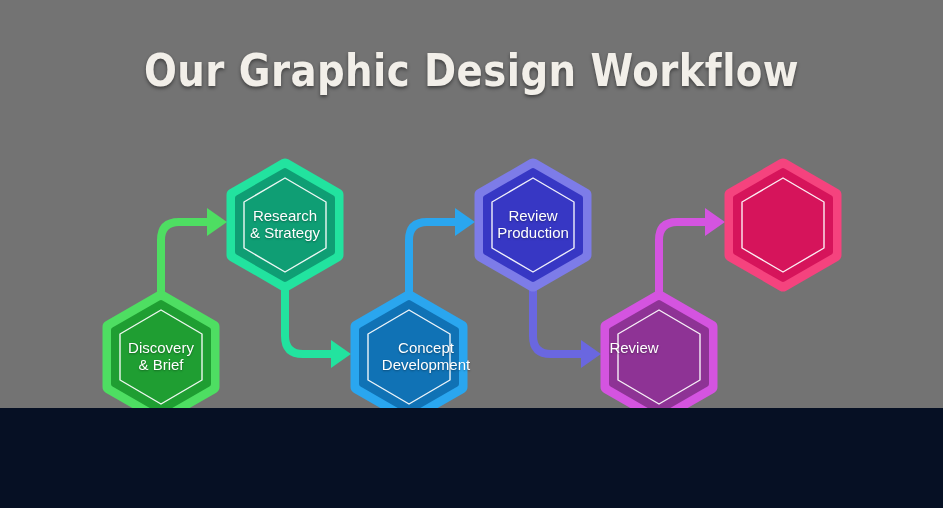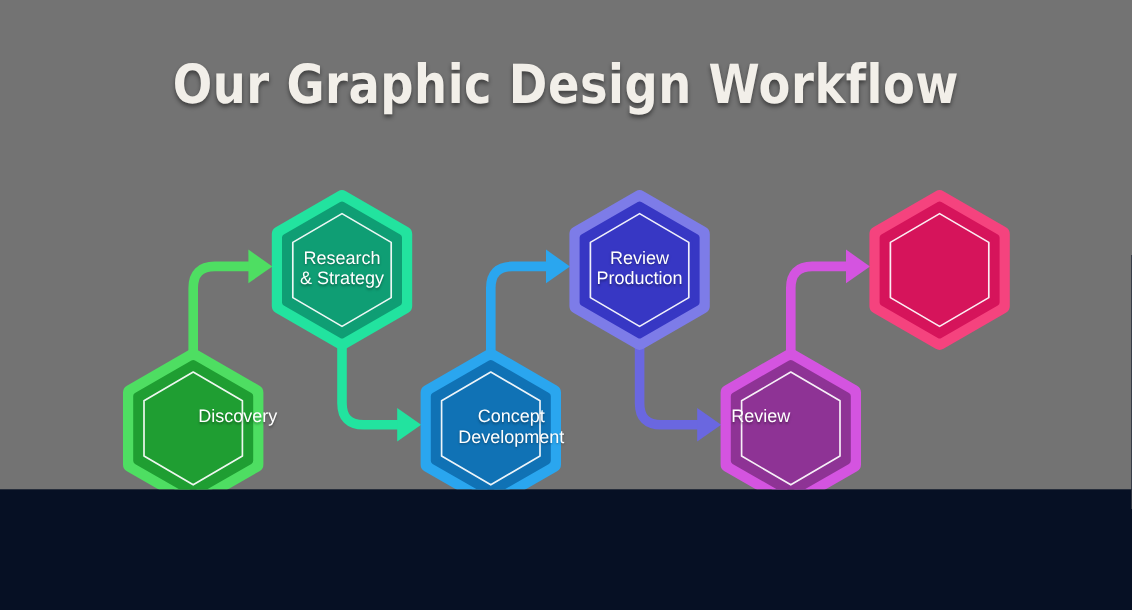--- a/index.html
+++ b/index.html
@@ -112,21 +112,21 @@
           </g>
           <g>
             <path d="M 783 165 L 835 195 L 835 255 L 783 285 L 731 255 L 731 195 Z" fill="#f5437e" stroke="#f5437e" stroke-width="13" stroke-linejoin="round"></path>
             <path d="M 783 171 L 830 198 L 830 252 L 783 279 L 736 252 L 736 198 Z" fill="#d6145b" stroke="#d6145b" stroke-width="6" stroke-linejoin="round"></path>
             <path d="M 783 178 L 824 202 L 824 248 L 783 272 L 742 248 L 742 202 Z" fill="none" stroke="#ffffff" stroke-width="1.4" stroke-linejoin="round" opacity="0.92"></path>
           </g>
         </g>
     </svg>
 
     <div id="labels">
-        <div class="node-label" style="left: 91px; top: 339px; width: 140px; text-align: right;"><div>Discovery</div></div>
+        <div class="node-label" style="left: 91px; top: 339px; width: 140px;"><div>Discovery</div><div>&amp; Brief</div></div>
         <div class="node-label" style="left: 215px; top: 207px; width: 140px;"><div>Research</div><div>&amp; Strategy</div></div>
         <div class="node-label" style="left: 356px; top: 339px; width: 140px;"><div>Concept</div><div>Development</div></div>
         <div class="node-label" style="left: 463px; top: 207px; width: 140px;"><div>Review</div><div>Production</div></div>
         <div class="node-label" style="left: 564px; top: 339px; width: 140px;"><div>Review</div></div>
         <div class="node-label" style="left: 713px; top: 207px; width: 140px;"></div>
       </div>
     <div id="hits">
         <div class="hex-hit" title="Discovery &amp; Brief" style="left: 103px; top: 291px; width: 116px; height: 132px;"></div>
         <div class="hex-hit" title="Research &amp; Strategy" style="left: 227px; top: 159px; width: 116px; height: 132px;"></div>
         <div class="hex-hit" title="Concept Development" style="left: 351px; top: 291px; width: 116px; height: 132px;"></div>

